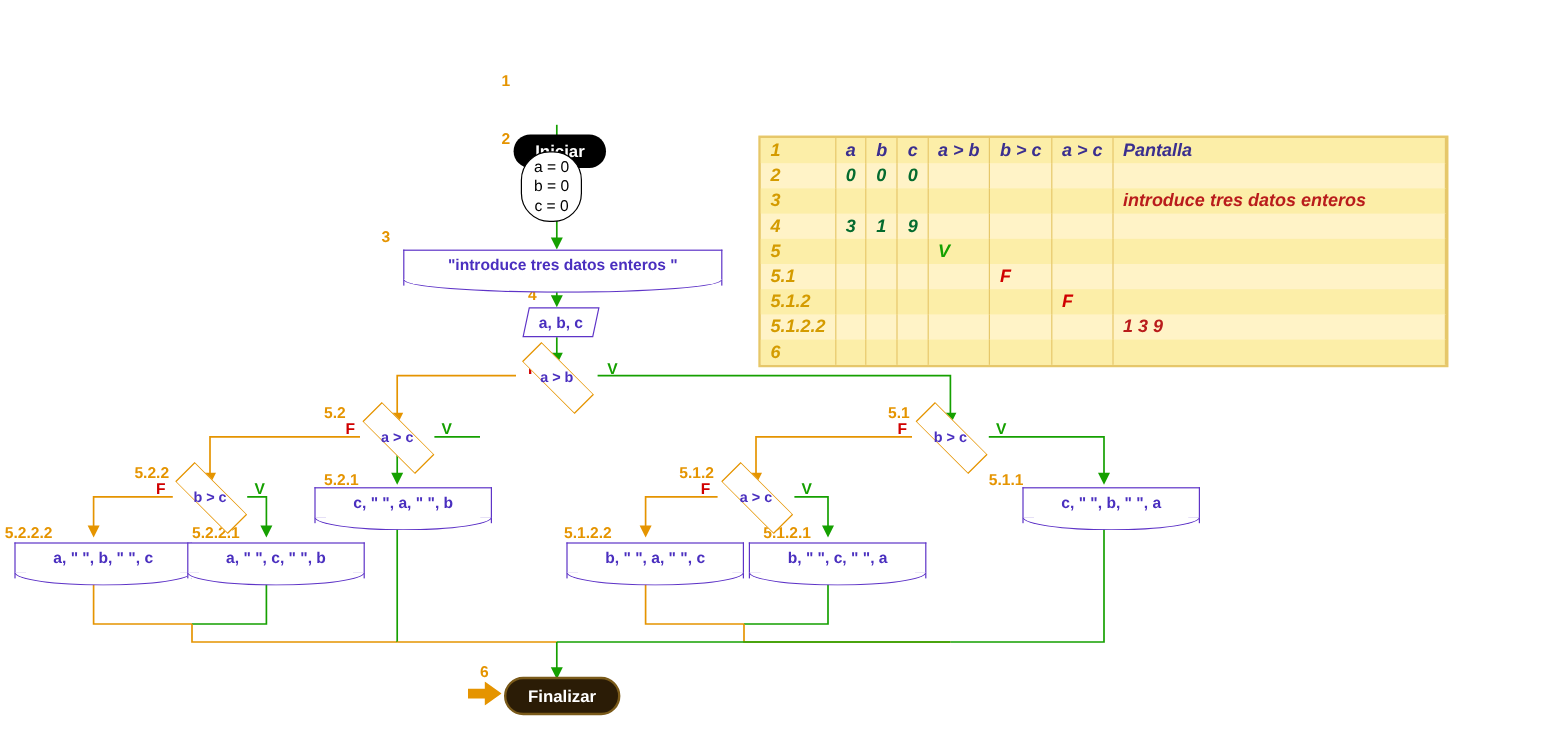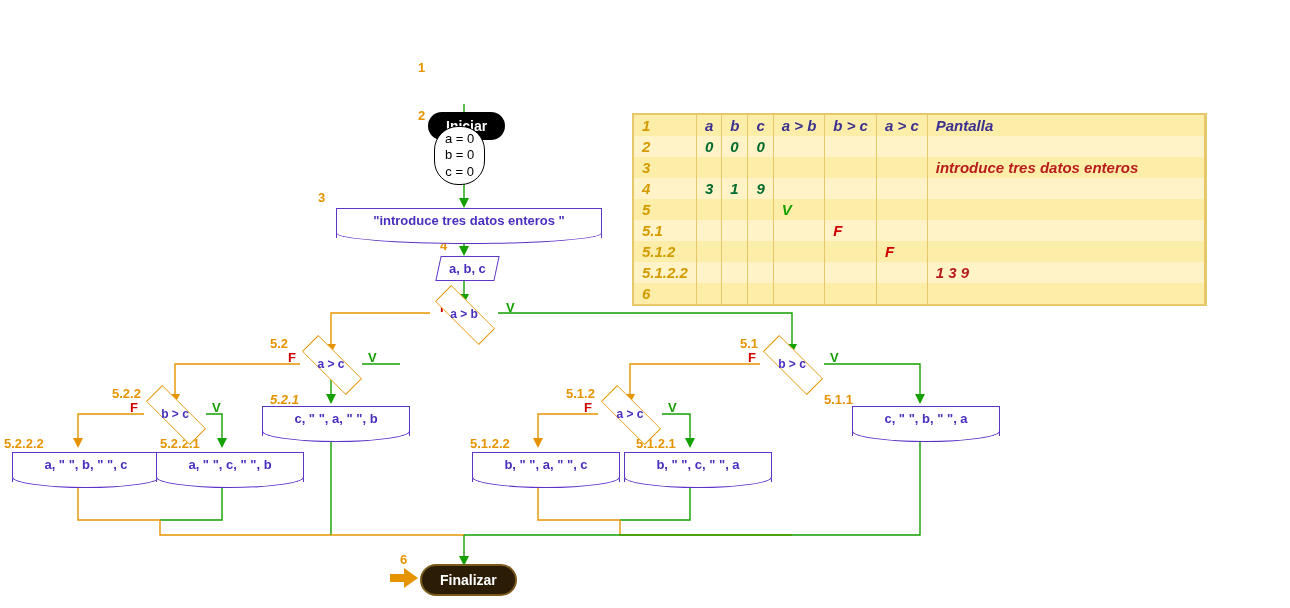--- a/index.html
+++ b/index.html
@@ -107,21 +107,21 @@
   </svg>
 
   <div class="num" style="left:418px; top:60px;">1</div>
   <div class="num" style="left:418px; top:108px;">2</div>
   <div class="num" style="left:318px; top:190px;">3</div>
   <div class="num" style="left:440px; top:238px;">4</div>
   <div class="num" style="left:448px; top:286px;">5</div>
   <div class="num" style="left:270px; top:336px;">5.2</div>
   <div class="num" style="left:740px; top:336px;">5.1</div>
   <div class="num" style="left:112px; top:386px;">5.2.2</div>
-  <div class="num" style="left:270px; top:392px;font-style:italic;">5.2.1</div>
+  <div class="num" style="left:270px; top:392px;">5.2.1</div>
   <div class="num" style="left:566px; top:386px;">5.1.2</div>
   <div class="num" style="left:824px; top:392px;">5.1.1</div>
   <div class="num" style="left:4px;   top:436px;">5.2.2.2</div>
   <div class="num" style="left:160px; top:436px;">5.2.2.1</div>
   <div class="num" style="left:470px; top:436px;">5.1.2.2</div>
   <div class="num" style="left:636px; top:436px;">5.1.2.1</div>
   <div class="num" style="left:400px; top:552px;">6</div>
 
   <div class="tf f" style="left:440px; top:300px;">F</div>
   <div class="tf v" style="left:506px; top:300px;">V</div>

